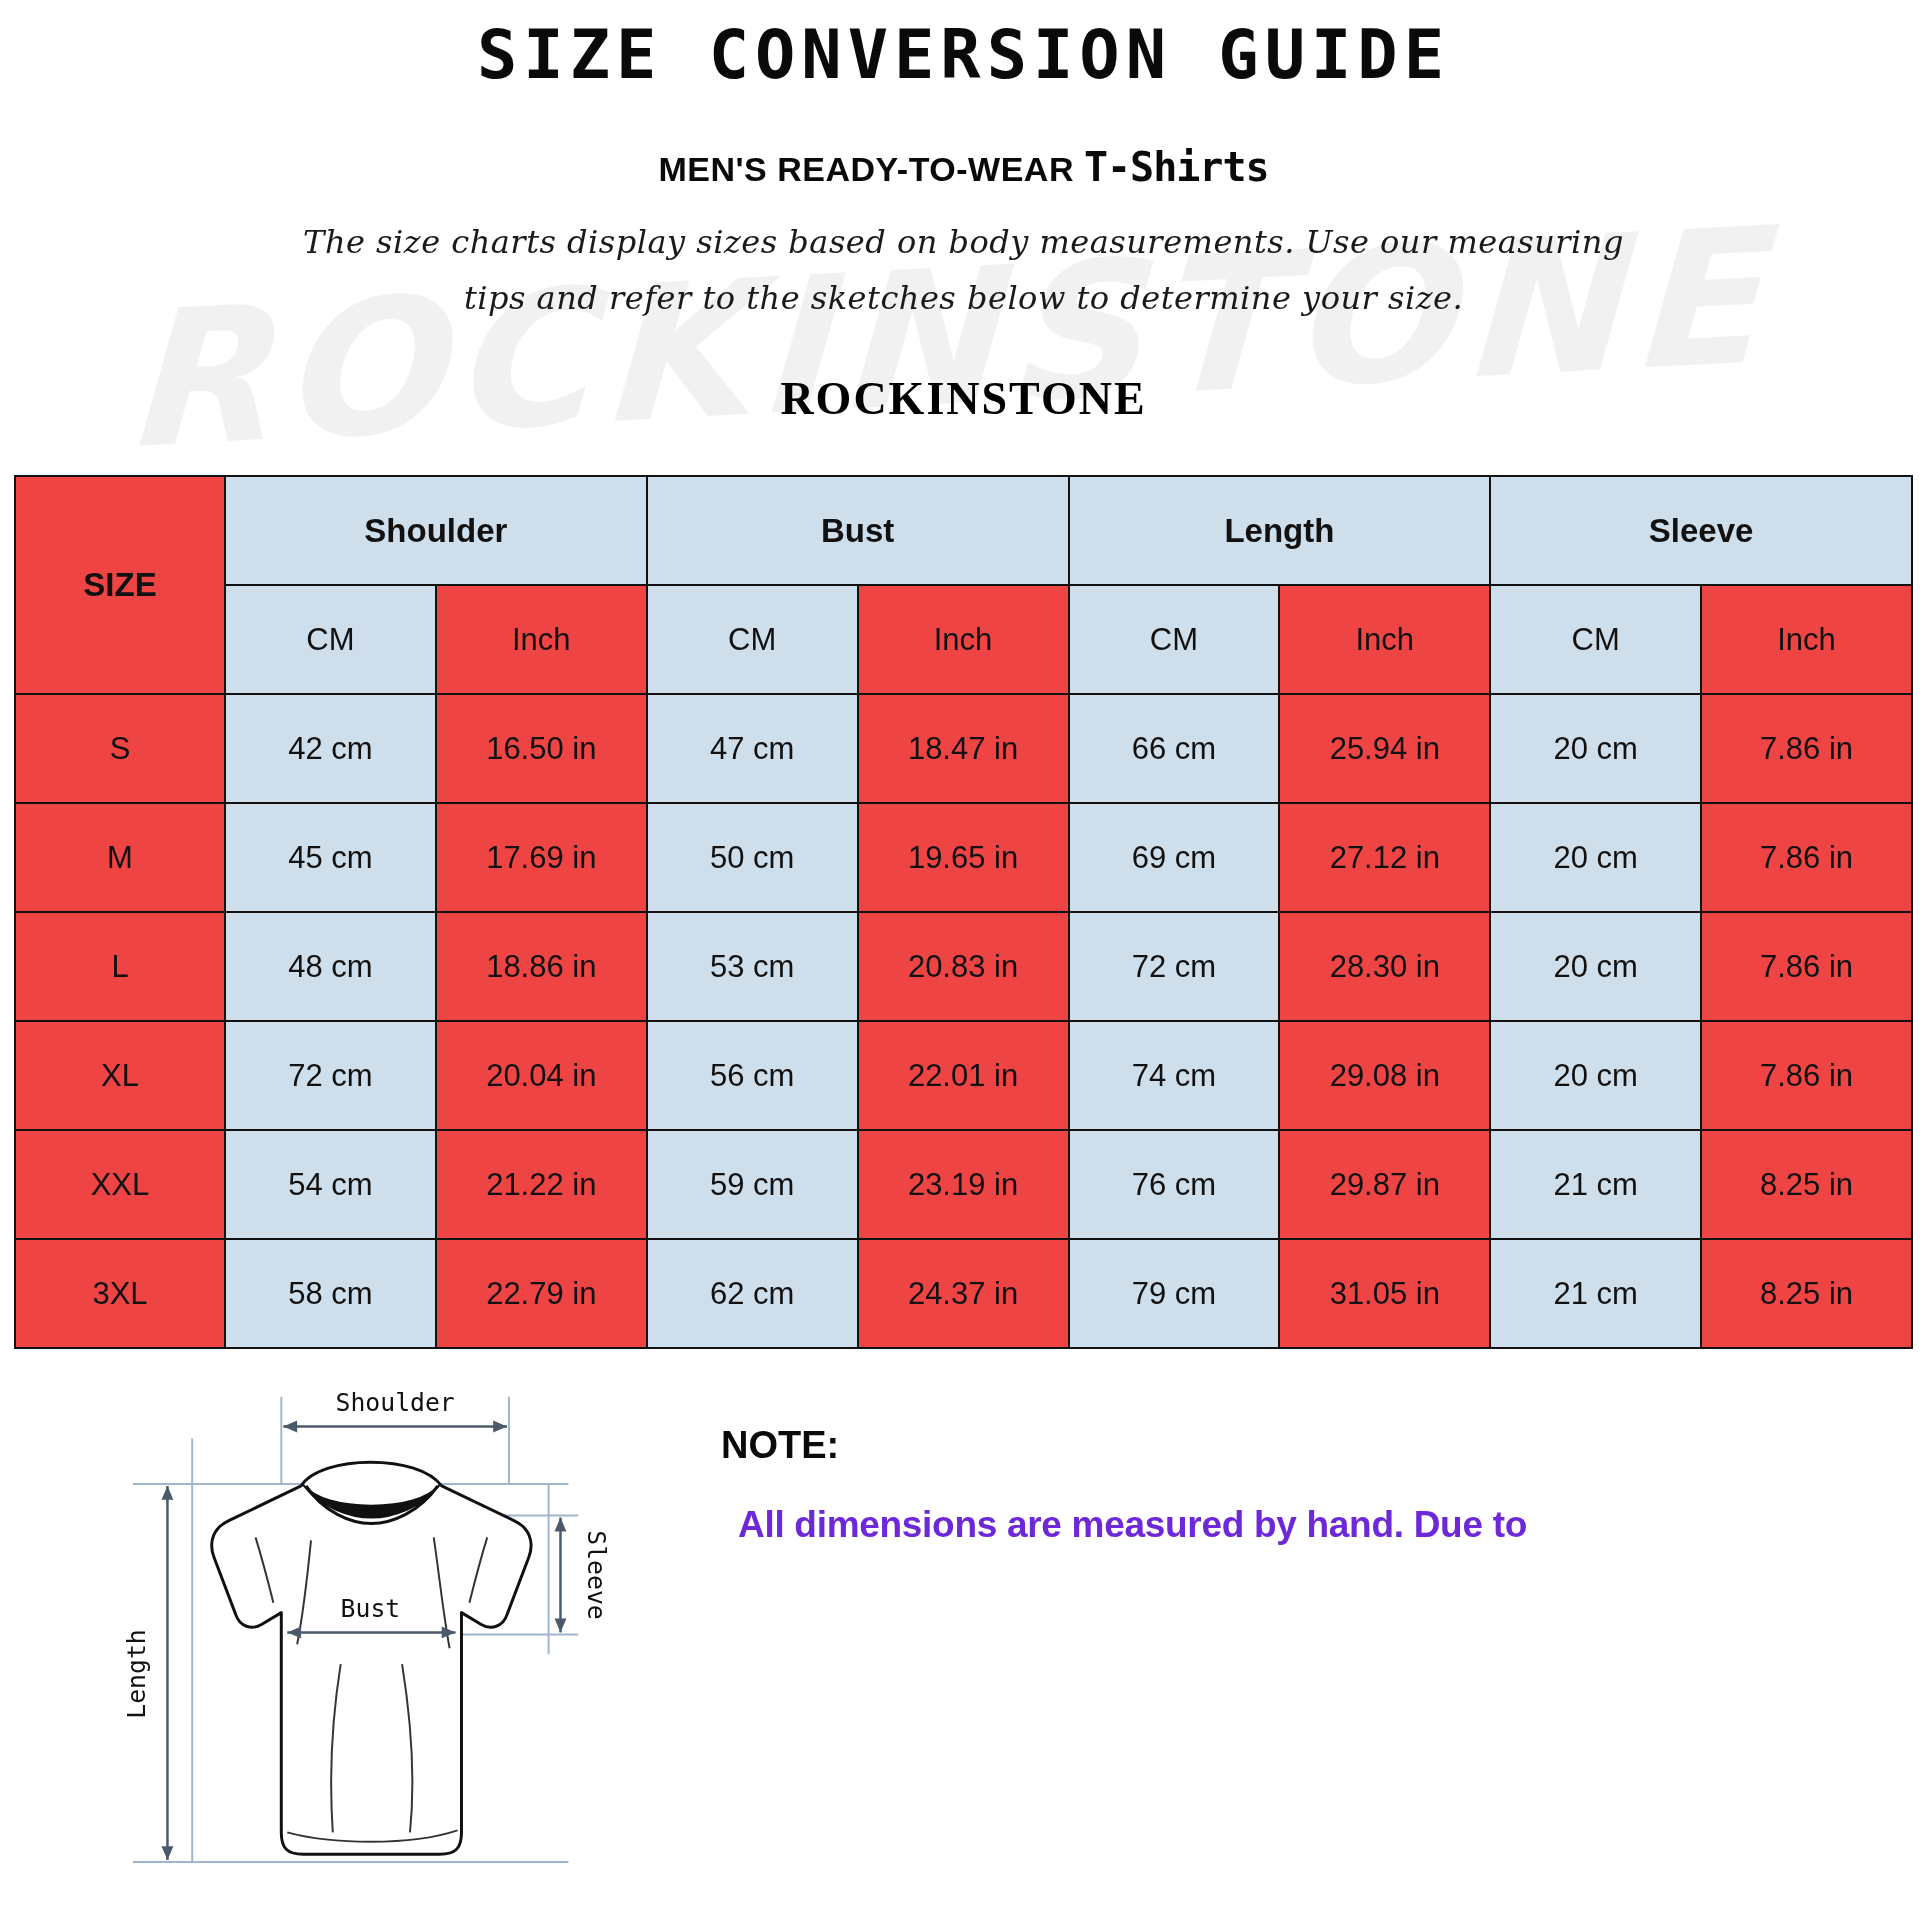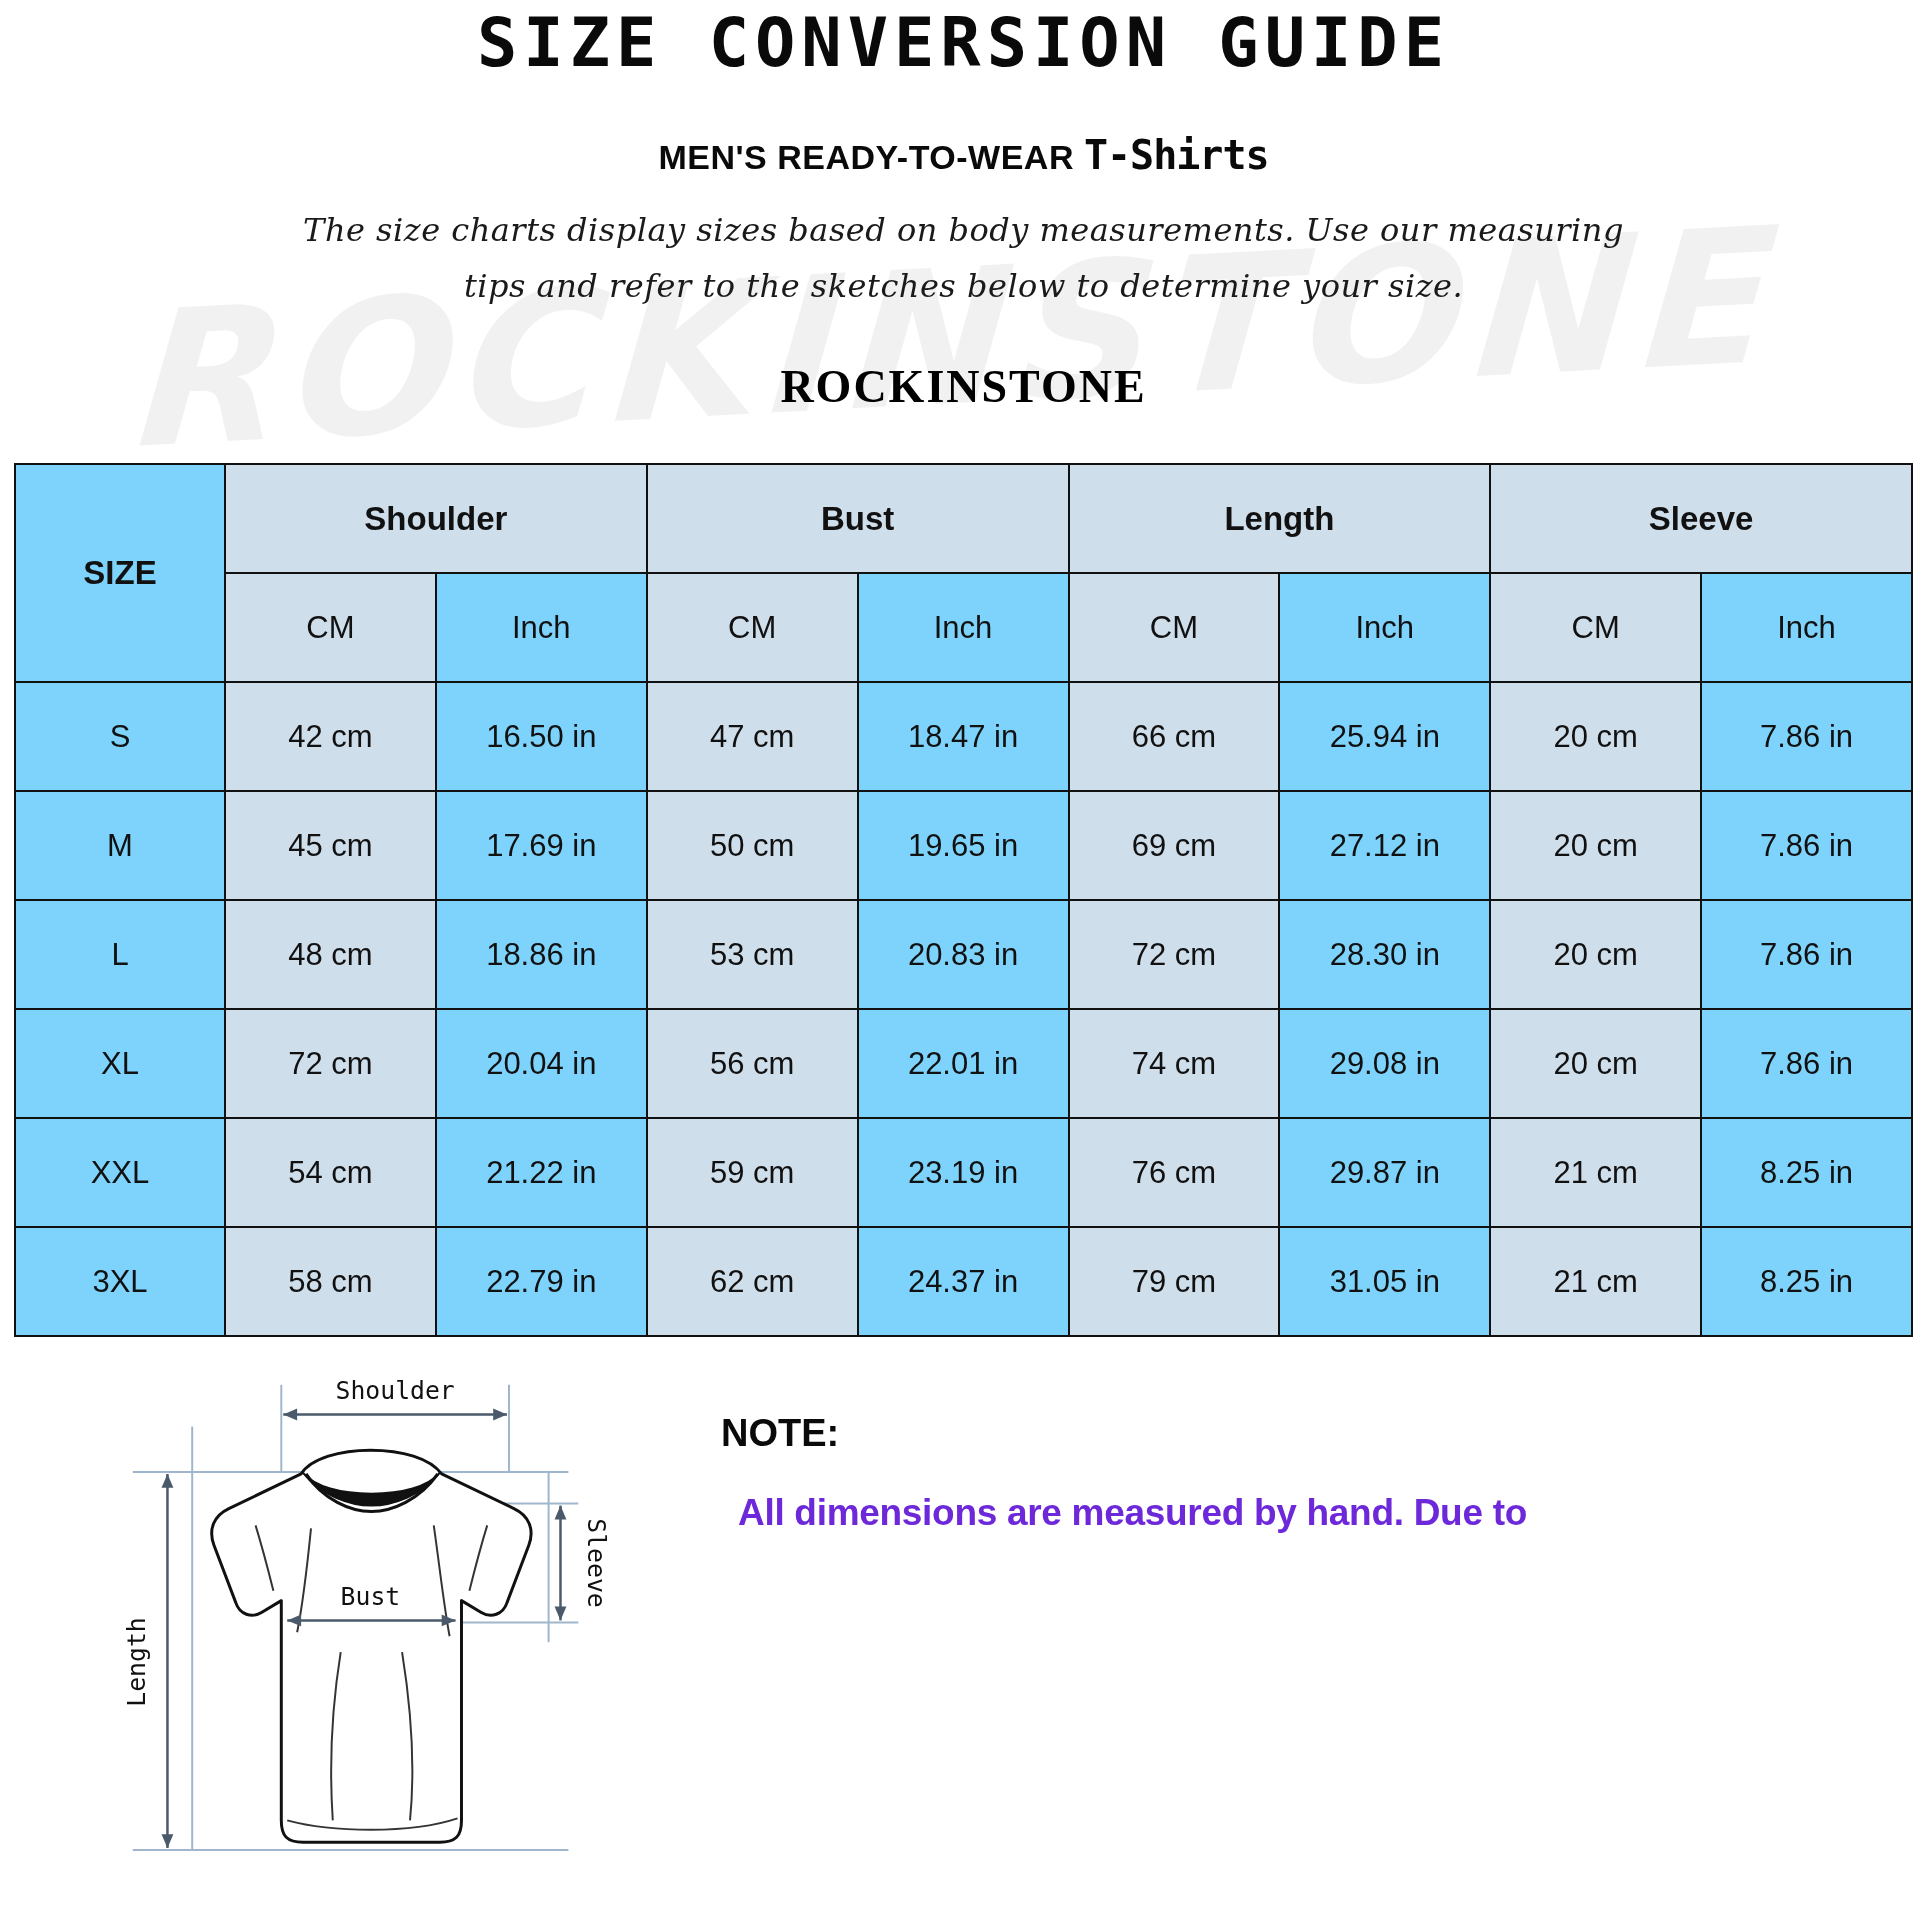--- a/index.html
+++ b/index.html
@@ -36,21 +36,21 @@
     pointer-events: none;
     user-select: none;
     z-index: 0;
   }
 
   
   .header {
     position: relative;
     z-index: 2;
     text-align: center;
-    padding-top: 4px;
+    padding-top: 16px;
   }
   .main-title {
     font-family: "DejaVu Sans Mono", monospace;
     font-weight: 700;
     font-size: 67px;
     letter-spacing: 6px;
     margin: 0;
     color: #0a0a0a;
   }
   .subtitle {
@@ -103,21 +103,21 @@
     color: #111;
     height: 109px;
     padding: 0 4px;
   }
   table.size-table th {
     font-weight: 700;
     font-size: 33px;
   }
   .col-size { width: 210px; }
   .cell-blue { background: #cfdeeb; }
-  .cell-white { background: #7dd3fc; }
+  .cell-white { background: #ef4444; }
   .grp-head { font-weight: 700; font-size: 34px; }
   .unit-head { font-weight: 400; font-size: 32px; }
   td.size-label { font-weight: 400; font-size: 32px; }
 
   
   .bottom {
     position: relative;
     z-index: 2;
     display: flex;
     margin-top: 18px;

